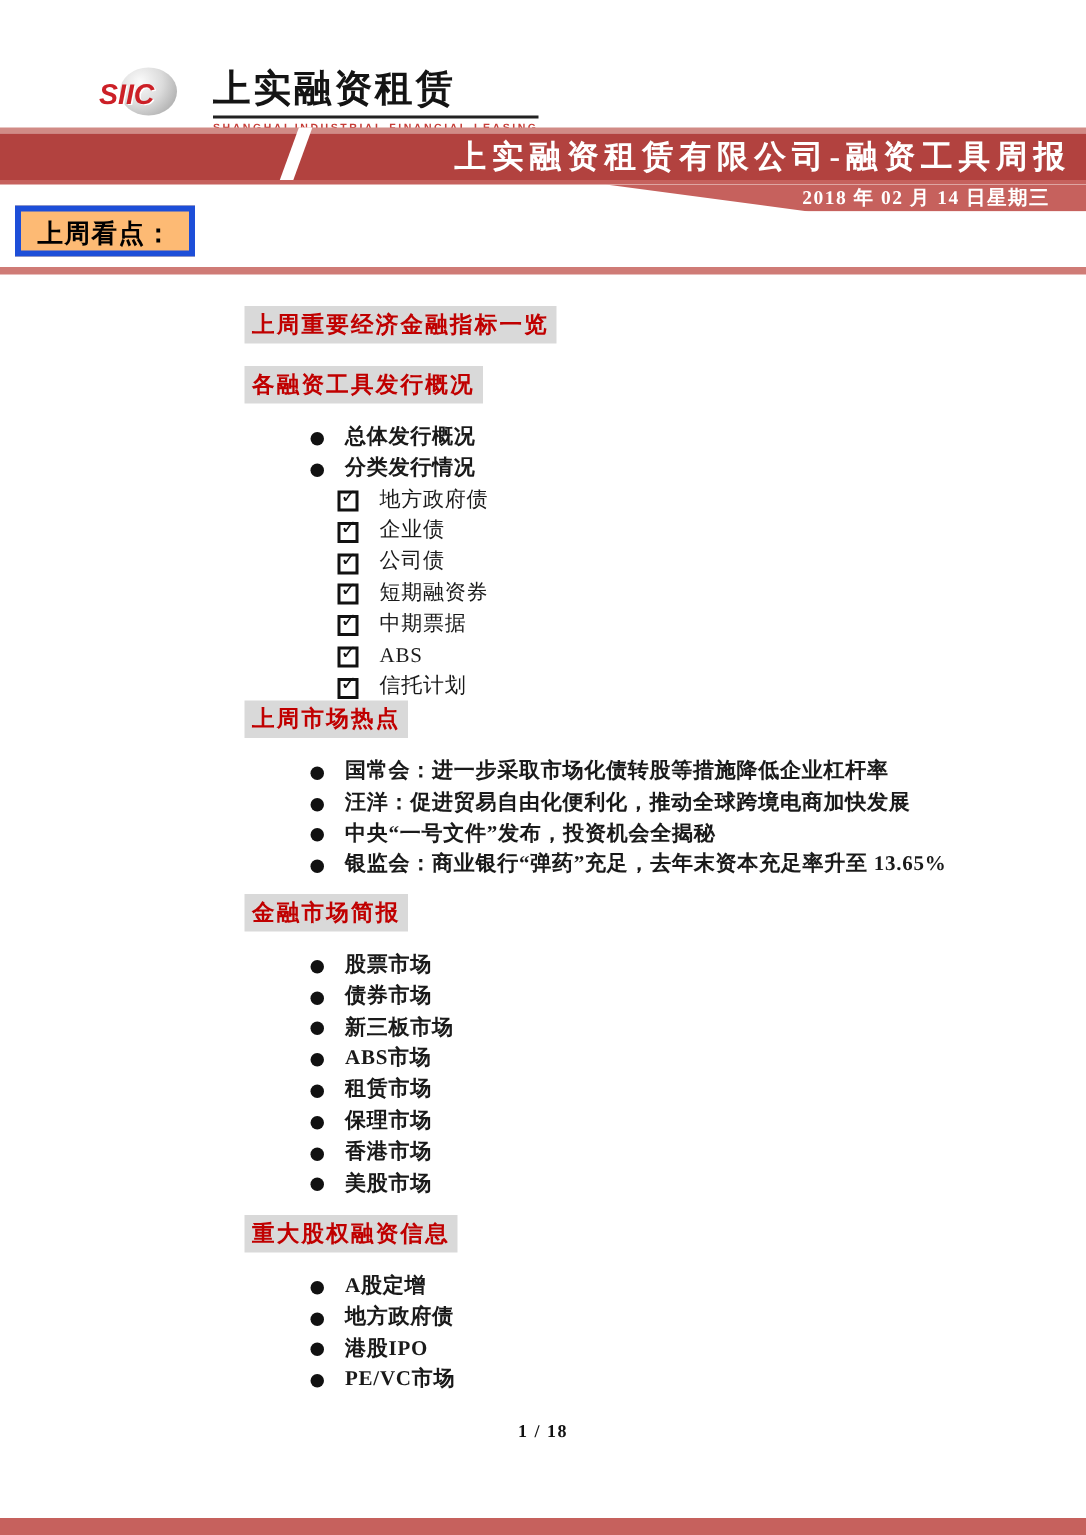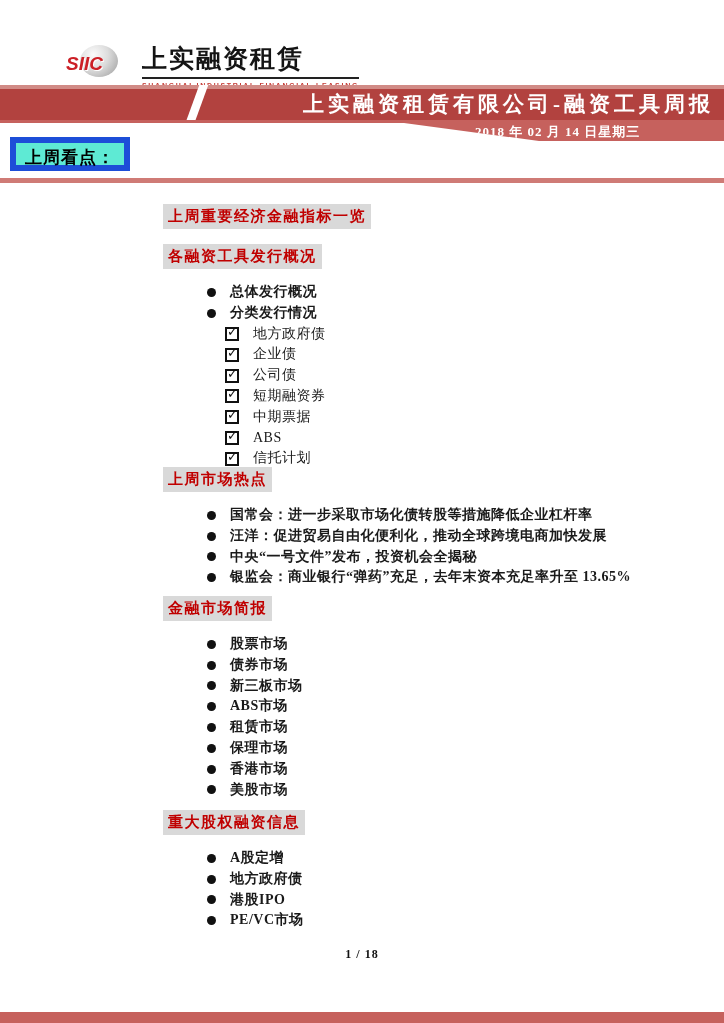--- a/index.html
+++ b/index.html
@@ -23,26 +23,26 @@
   
   .strip-top{position:absolute;left:0;top:85px;width:100%;height:4px;background:#d18b86;}
   .bar-main{position:absolute;left:0;top:89px;width:100%;height:31px;background:#b2423f;}
   .bar-title{position:absolute;right:10px;top:0;line-height:31px;color:#ffffff;
       font-weight:bold;font-size:21px;letter-spacing:4px;white-space:nowrap;}
   .bar-slash{position:absolute;left:192px;top:-4px;width:9px;height:40px;background:#ffffff;
       transform:skewX(-20deg);}
   .strip-mid{position:absolute;left:0;top:120px;width:100%;height:3px;background:#c6615d;}
   .band-date{position:absolute;right:0;top:123px;width:320px;height:18px;background:#c6615d;
       clip-path:polygon(0 0,100% 0,100% 100%,135px 100%);
-      color:#ffffff;font-size:13px;line-height:18px;text-align:center;
-      padding-right:13px;box-sizing:border-box;letter-spacing:1px;font-weight:bold;white-space:nowrap;}
+      color:#ffffff;font-size:13px;line-height:18px;text-align:right;
+      padding-right:24px;box-sizing:border-box;letter-spacing:1px;font-weight:bold;white-space:nowrap;}
 
   
   .highlights-box{position:absolute;left:10px;top:137px;width:120px;height:34px;
-      background:#5eead4;border:6px solid #1d4ed8;box-sizing:border-box;color:#000;
+      background:#fdba74;border:4px solid #1d4ed8;box-sizing:border-box;color:#000;
       font-weight:bold;font-size:17px;line-height:29px;text-align:center;letter-spacing:1px;
       font-family:"Liberation Sans","DejaVu Sans",sans-serif;}
   .divider{position:absolute;left:0;top:178px;width:100%;height:5px;background:#cf7b76;}
 
   
   .toc{position:absolute;left:163px;top:0;width:540px;}
   .section{position:absolute;left:0;border-radius:12px;}
   .section:nth-child(1){top:204px;}
   .section:nth-child(2){top:244px;}
   .section:nth-child(3){top:467px;}

